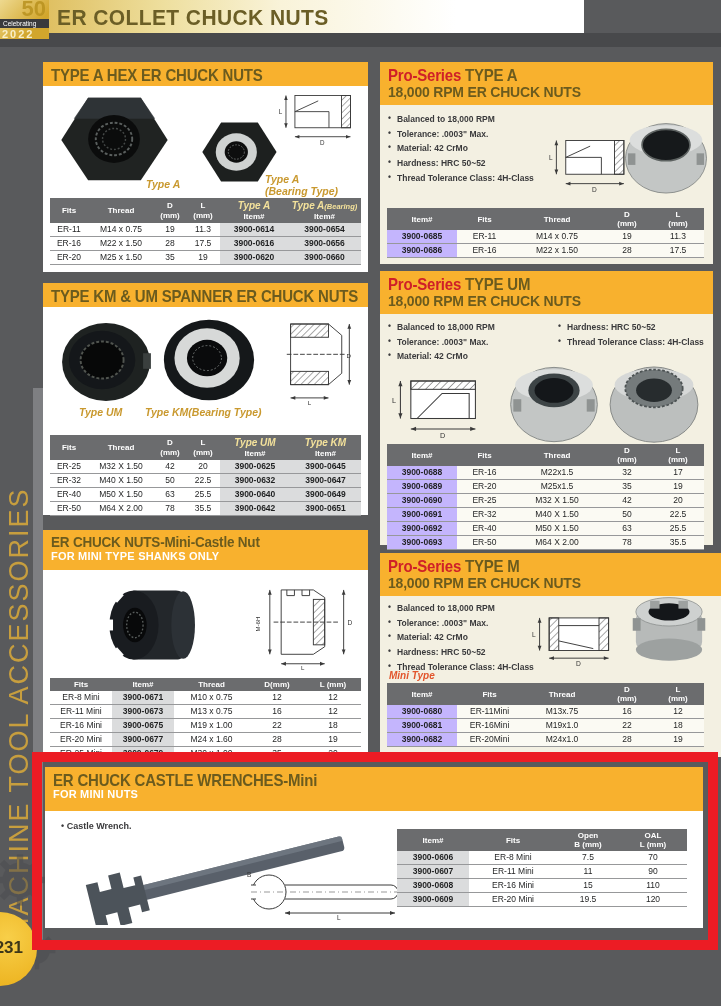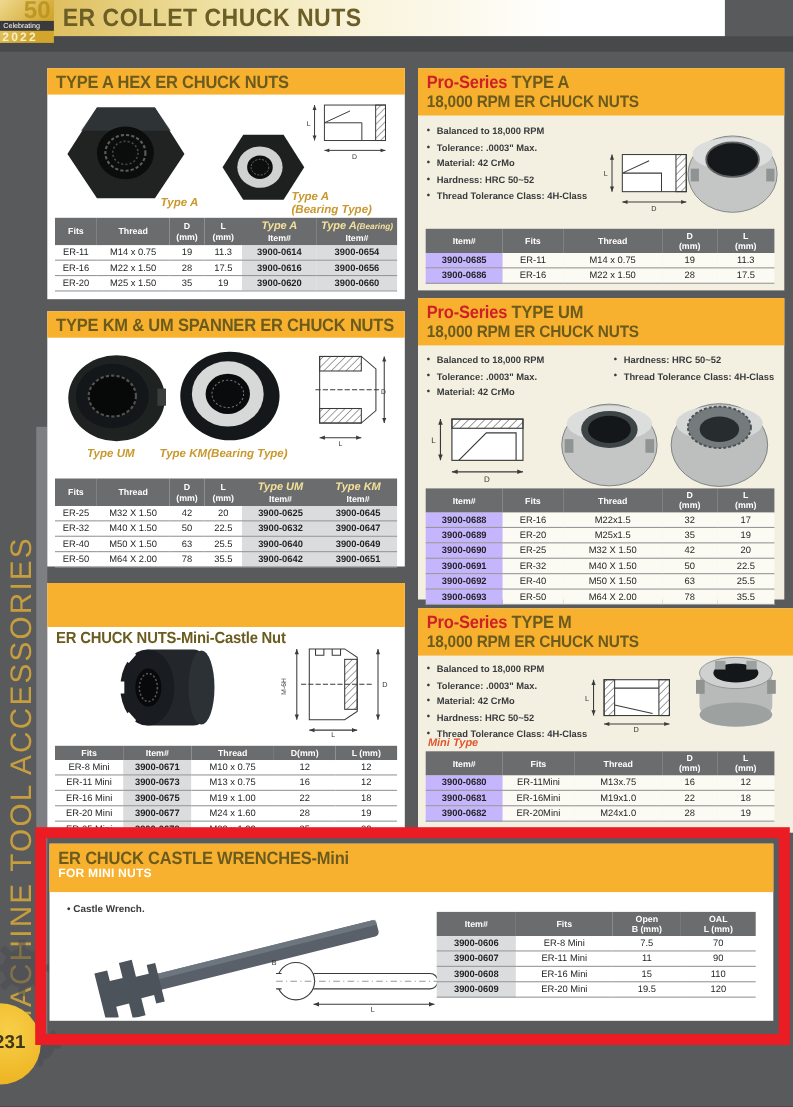--- a/index.html
+++ b/index.html
@@ -1,20 +1,20 @@
 <!DOCTYPE html>
 <html><head>
 <meta charset="utf-8">
 <style>
   html,body{margin:0;padding:0;}
   body{font-family:"Liberation Sans","DejaVu Sans",sans-serif;background:#3c3d3f;}
   .page{position:relative;width:721px;height:1006px;background:#595a5c;overflow:hidden;}
 
   
-  .banner{position:absolute;left:0;top:0;width:659px;height:33px;
+  .banner{position:absolute;left:0;top:0;width:584px;height:33px;
     background:linear-gradient(to right,#d9b349 0%,#eedf9e 28%,#f9f3d9 48%,#ffffff 78%);}
   .banner-title{position:absolute;left:57px;top:4px;font-size:21px;font-weight:800;
     color:#6b5e26;letter-spacing:.4px;transform:scale(1,1.08);transform-origin:left top;}
   .dark-strip{position:absolute;left:0;top:33px;width:721px;height:14px;background:#48494b;}
 
   .logo{position:absolute;left:0;top:0;width:49px;height:39px;
     background:linear-gradient(135deg,#eed98f,#d2a62c 70%);overflow:hidden;}
   .logo-fifty{position:absolute;right:3px;top:-4px;font-size:22px;font-weight:800;color:#b9921f;opacity:.85;}
   .logo-bar{position:absolute;left:0;bottom:11px;width:100%;height:9px;background:#3a3a3c;}
   .logo-celebrating{display:block;font-size:6.5px;color:#fff;padding-left:3px;line-height:9px;}
@@ -29,21 +29,21 @@
   .page-number{position:absolute;right:14px;top:26px;font-size:17px;font-weight:800;color:#3e3718;}
   .gear{position:absolute;z-index:1;opacity:.55;}
   .shadow-strip{position:absolute;left:33px;top:388px;width:10px;height:552px;background:#7e7f82;z-index:0;}
 
   
   .card{position:absolute;background:#fff;z-index:3;}
   .card.cream{background:#f3f0e2;}
   .chead{background:#f8b12e;color:#6b5b1e;font-weight:800;padding:4px 8px 3px 8px;
     letter-spacing:-.2px;line-height:1.15;}
   .chead .t1{font-size:15px;display:block;transform:scale(1,1.08);transform-origin:left top;}
-  .chead .t1.small{font-size:13.5px;margin-top:38px;}
+  .chead .t1.small{font-size:13.5px;}
   .chead .t2{font-size:14px;display:block;transform:scale(1,1.08);transform-origin:left top;}
   .chead .sub{font-size:11px;color:#fff;display:block;letter-spacing:.2px;}
   .chead .brand{color:#cf2028;}
   .zone{position:relative;}
 
   .photo-label{position:absolute;color:#c9992f;font-weight:700;font-style:italic;font-size:10.5px;line-height:1.1;}
 
   
   table{border-collapse:collapse;table-layout:fixed;font-size:8.5px;}
   thead th{background:#6b6c6e;color:#fff;font-size:8px;font-weight:700;text-align:center;

